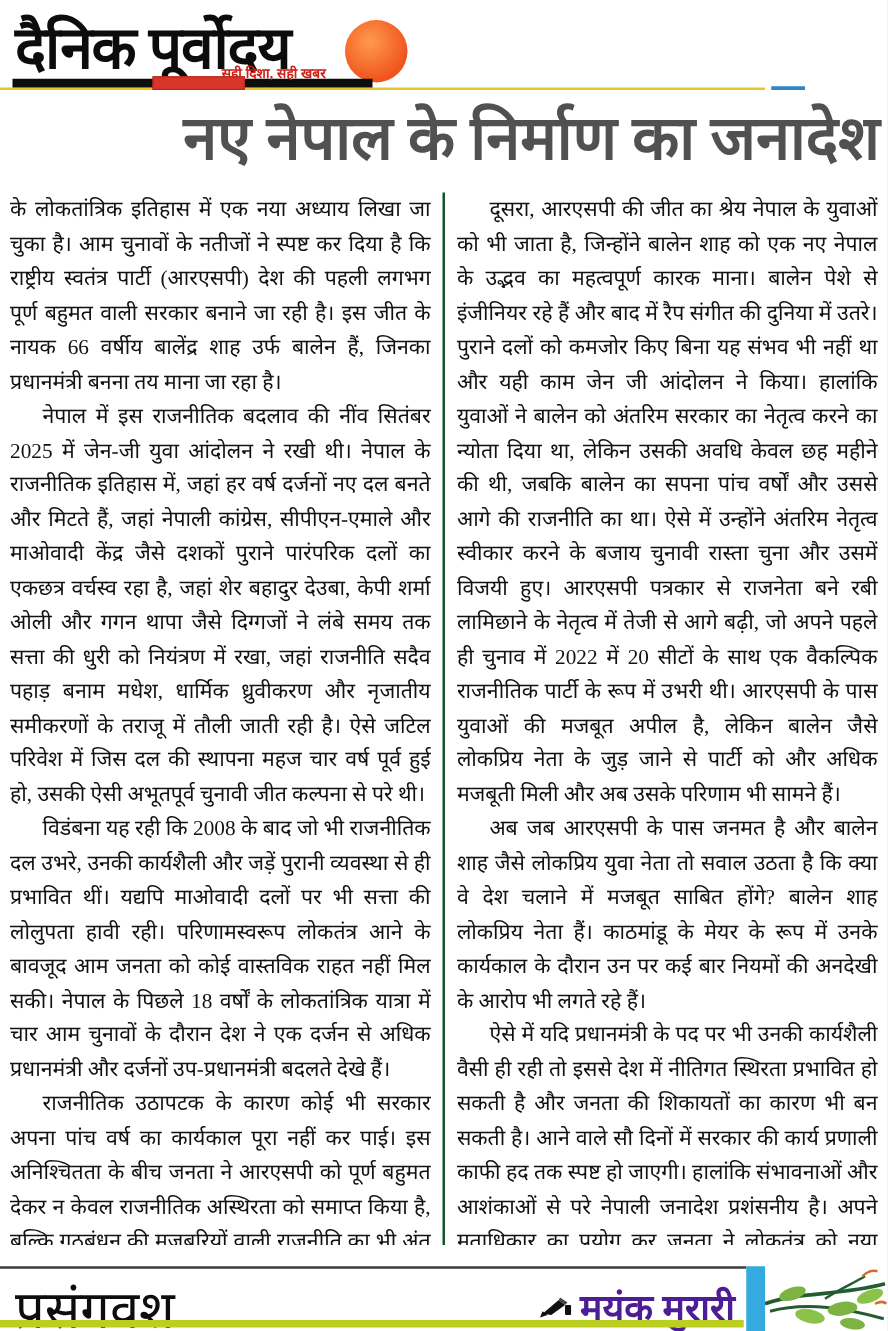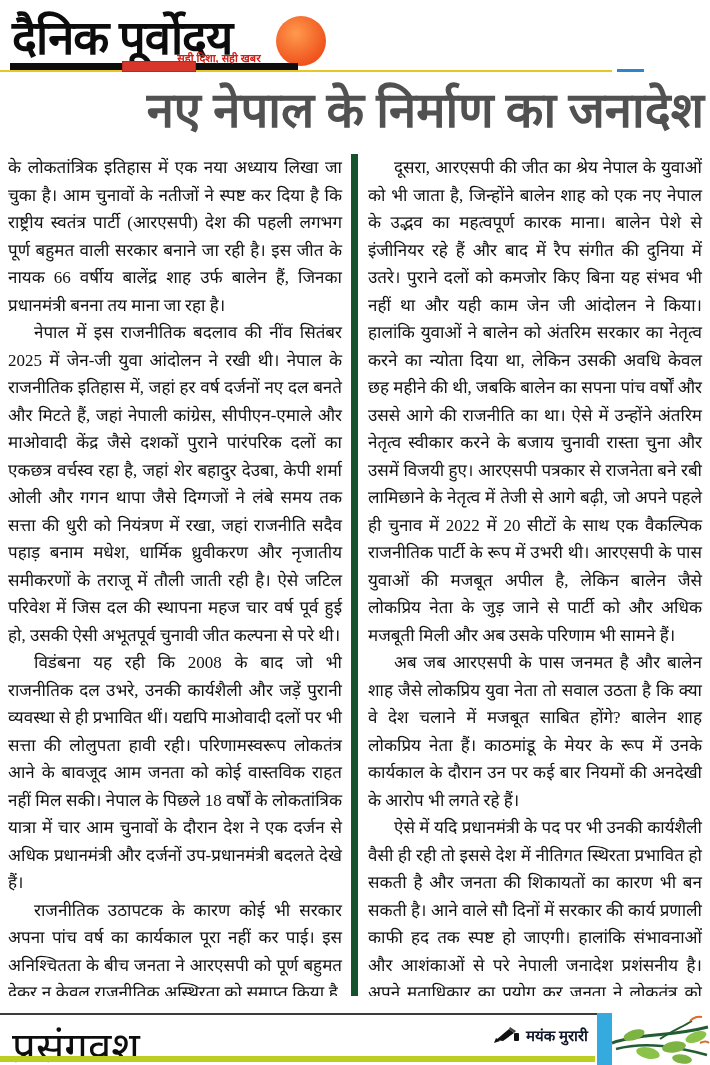--- a/index.html
+++ b/index.html
@@ -41,37 +41,37 @@
     font-size:49px; line-height:1.35; font-weight:bold; color:#515151;
     white-space:nowrap;
   }
   
   .article {
     display:flex; padding:10px 8px 0 8px; height:852px; overflow:hidden;
     text-align:justify; font-size:17px; line-height:27.5px;
   }
   .col { flex:1; min-width:0; }
   .col-left  { padding-right:9px; }
-  .col-right { border-left:7px solid #14532d; padding-left:10px; }
+  .col-right { border-left:2px solid #14532d; padding-left:10px; }
   .para { margin:0; text-indent:26px; }
   .para.lead { text-indent:0; }
   .lead-word {
     float:left; font-size:38px; line-height:42px; font-weight:bold;
     padding:2px 8px 0 0; color:#000;
   }
   
   .footer { position:absolute; left:0; bottom:0; width:710px; height:52px; background:#fff; }
   .footer-rule { position:absolute; left:0; top:0; width:597px; border-top:2px solid #3c3c3c; }
   .section-title {
     position:absolute; left:12px; top:4px;
     font-size:42px; font-weight:normal; color:#0d0d0d;
   }
   .byline {
     position:absolute; right:122px; top:12px; display:flex; align-items:center; gap:7px;
-    font-size:15px; font-weight:bold; color:#0f172a; white-space:nowrap;
+    font-size:30px; font-weight:bold; color:#4c1d95; white-space:nowrap;
   }
   .pen-icon { width:26px; height:18px; display:inline-block; }
   .footer-blue-bar { position:absolute; left:597px; top:0; width:15px; height:52px; background:#35aadf; }
   .leaf-art { position:absolute; left:612px; top:0; width:98px; height:52px; }
   .footer-green-bar { position:absolute; left:0; bottom:3px; width:595px; height:6px; background:#bccf20; }
 </style>
 </head>
 <body>
 
 <div class="page">

